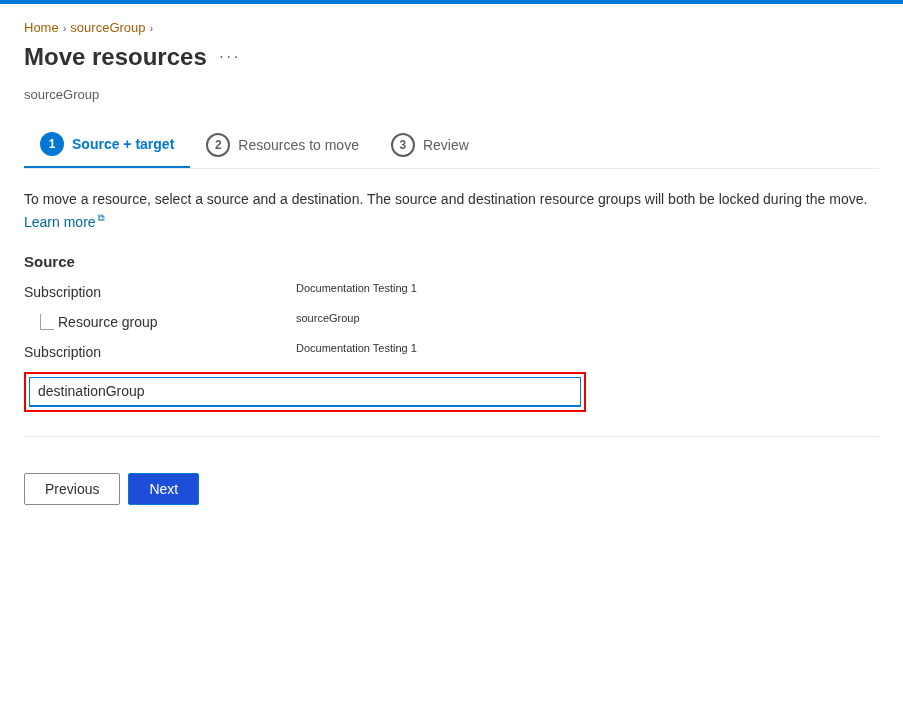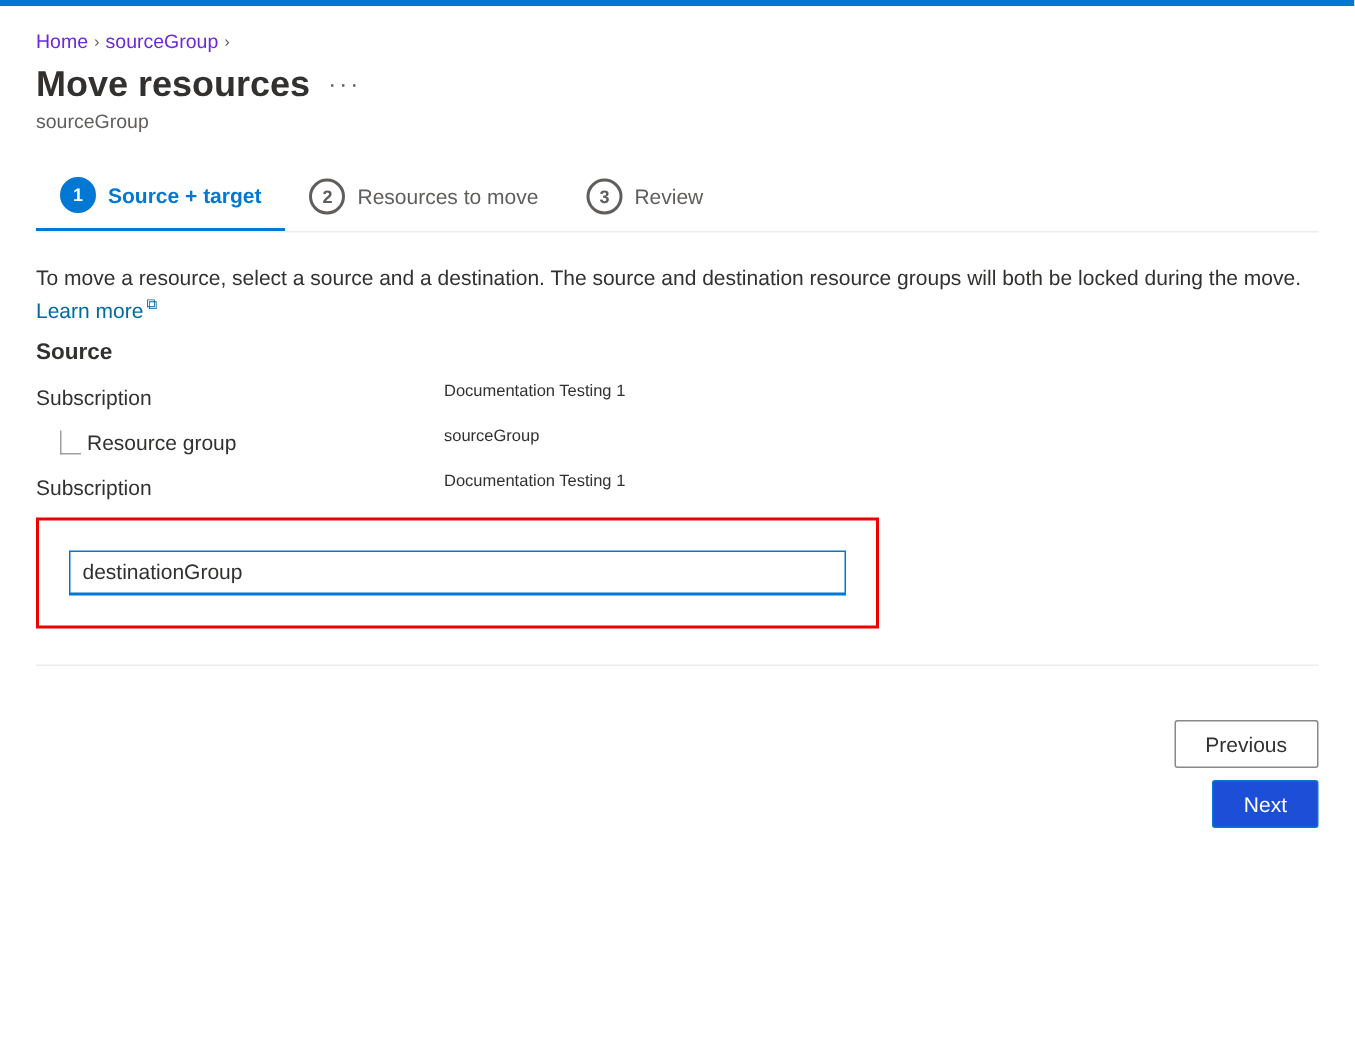--- a/index.html
+++ b/index.html
@@ -26,36 +26,36 @@
       align-items: center;
       gap: 4px;
       color: #0078d4;
       font-size: 13px;
       margin-bottom: 8px;
     }
     .breadcrumb span {
       color: #605e5c;
     }
     .breadcrumb a {
-      color: #6d28d9;
+      color: #a16207;
       text-decoration: none;
     }
     .chevron {
       color: #605e5c;
       font-size: 11px;
     }
 
     .page-title {
       font-size: 24px;
       font-weight: 600;
       color: #323130;
       display: flex;
       align-items: center;
       gap: 12px;
-      margin-bottom: 2px;
+      margin-bottom: 16px;
     }
     .page-title .ellipsis {
       font-size: 16px;
       color: #605e5c;
       font-weight: 400;
       letter-spacing: 2px;
     }
     .page-subtitle {
       font-size: 13px;
       color: #605e5c;
@@ -115,21 +115,21 @@
     }
     .ext-icon {
       font-size: 10px;
       vertical-align: super;
       margin-left: 2px;
     }
 
     .section-title {
       font-weight: 700;
       font-size: 15px;
-      margin: 8px 0 12px 0;
+      margin: 20px 0 12px 0;
       color: #323130;
     }
 
     .form-row {
       display: flex;
       align-items: flex-start;
       margin-bottom: 12px;
       gap: 12px;
     }
     .form-label {
@@ -152,21 +152,21 @@
     }
 
     .dropdown-container {
       position: relative;
       display: inline-flex;
       align-items: center;
     }
 
     .highlighted-box {
       border: 2px solid #e00;
-      padding: 20px;
+      padding: 3px;
       display: inline-block;
       width: 562px;
     }
     .input-field {
       width: 100%;
       height: 30px;
       border: 1px solid #0078d4;
       border-bottom: 2px solid #0078d4;
       padding: 0 8px;
       font-size: 14px;
@@ -184,24 +184,23 @@
     }
 
     .divider {
       border: none;
       border-top: 1px solid #edebe9;
       margin: 24px 0;
     }
 
     .footer-buttons {
       display: flex;
-      align-items: flex-end;
+      align-items: flex-start;
       gap: 8px;
       padding: 12px 0;
-      flex-direction: column;
     }
     .btn {
       height: 32px;
       padding: 0 20px;
       font-size: 14px;
       border: 1px solid #8a8886;
       cursor: pointer;
       font-family: 'Segoe UI', Arial, sans-serif;
       border-radius: 2px;
     }

